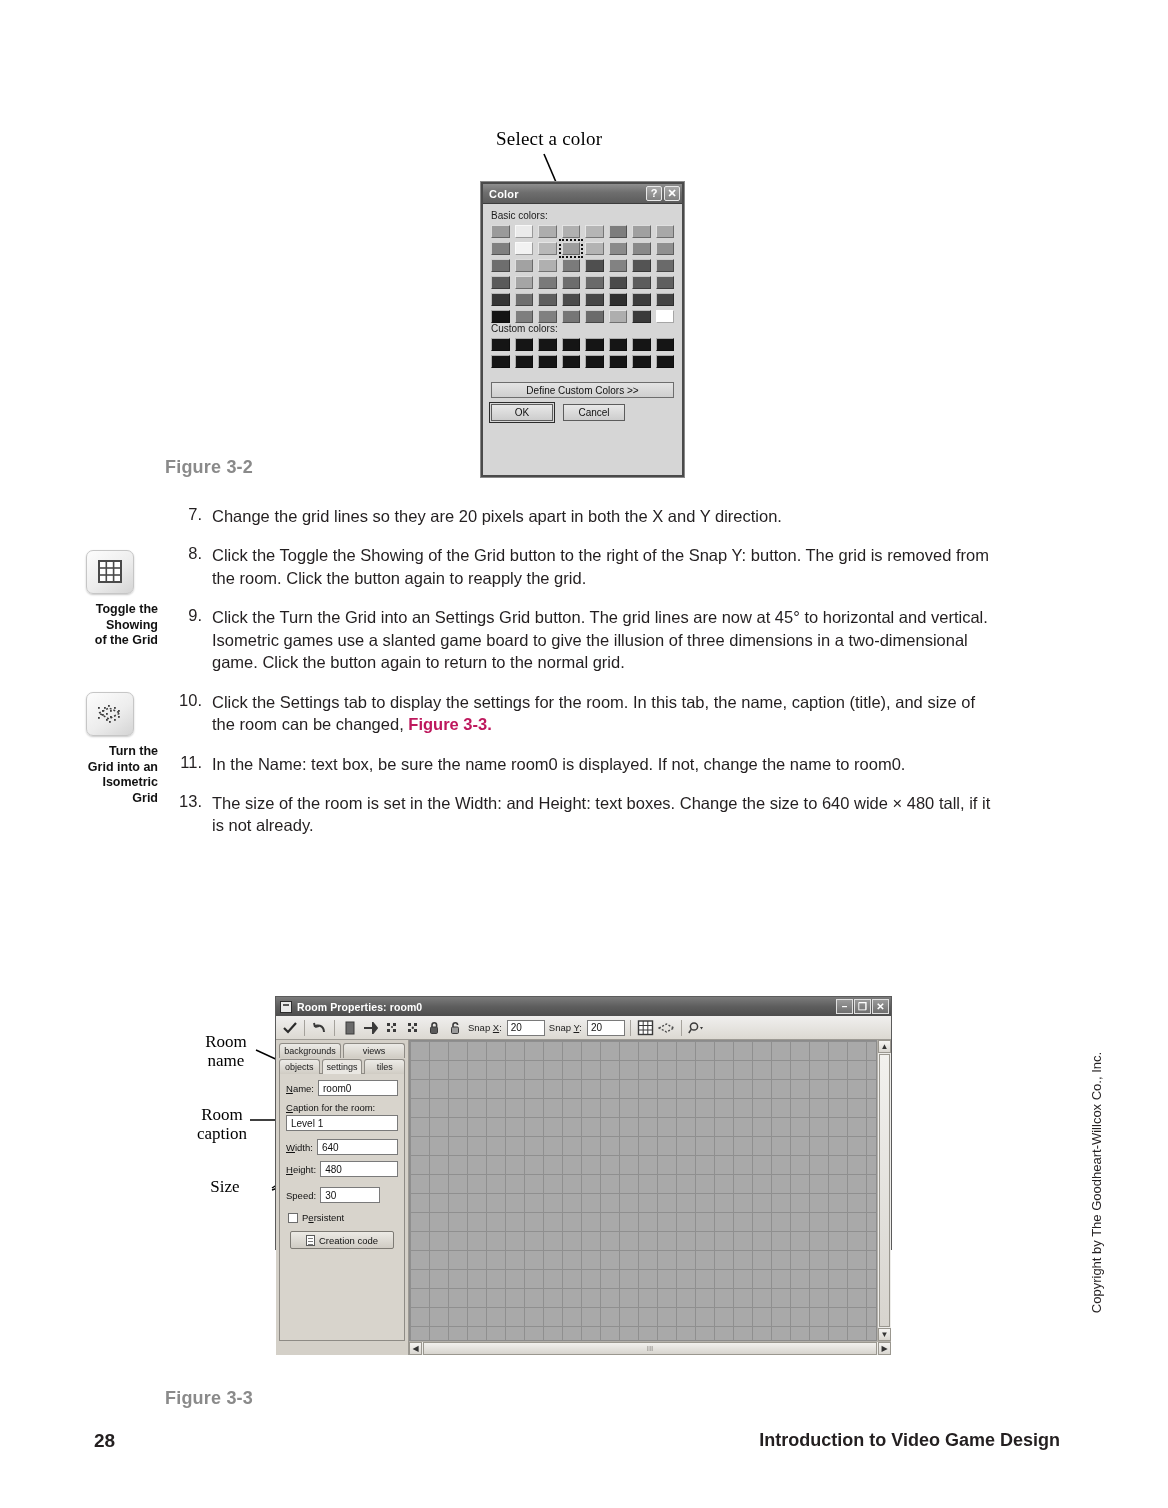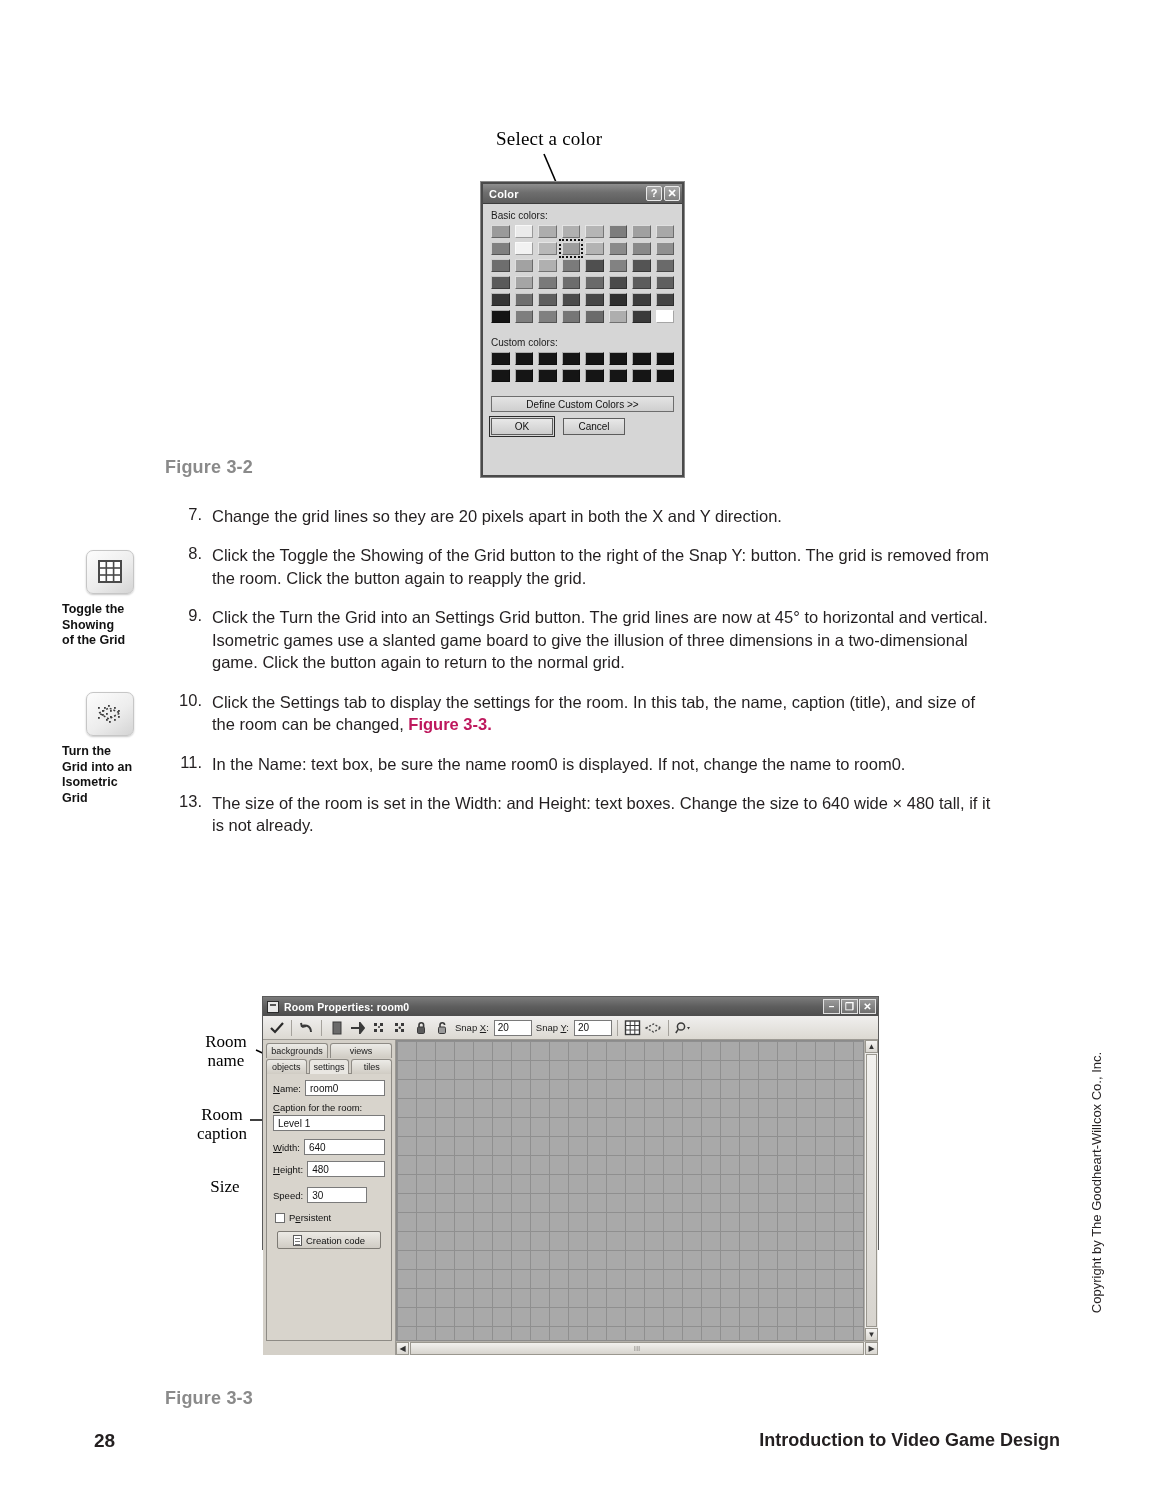--- a/index.html
+++ b/index.html
@@ -63,21 +63,21 @@
     border-left: 1px solid rgba(255,255,255,.65);
     border-right: 1px solid rgba(0,0,0,.35);
     border-bottom: 1px solid rgba(0,0,0,.35);
     position: relative;
   }
   .swatch.sel::after {
     content: ""; position: absolute;
     left: -4px; top: -4px; right: -4px; bottom: -4px;
     border: 2px dotted #111;
   }
-  #custom-colors-label { margin-top: 14px; }
+  #custom-colors-label { }
   .custom-grid { display: grid; grid-template-columns: repeat(8, 1fr); gap: 4px 5px; }
   #define-custom-btn {
     margin-top: 14px; height: 16px;
     background: linear-gradient(180deg,#e4e4e4,#cfcfcf);
     border: 1px solid #6d6d6d;
     font-size: 10px; color: #111;
     display: flex; align-items: center; justify-content: center;
   }
   #color-buttons { margin-top: 6px; display: flex; gap: 10px; }
   .dlg-btn {
@@ -91,21 +91,21 @@
 
   
   .fig-caption {
     font-size: 18px; font-weight: bold; color: #8a8a8a;
     letter-spacing: .2px;
   }
   #figure-3-2-caption { left: 165px; top: 457px; }
   #figure-3-3-caption { left: 165px; top: 1388px; }
 
   
-  .margin-note { width: 96px; text-align: left; }
+  .margin-note { width: 96px; text-align: right; }
   #margin-note-grid { left: 62px; top: 550px; }
   #margin-note-iso  { left: 62px; top: 692px; }
   .margin-icon {
     width: 48px; height: 44px; margin: 0 auto 8px auto;
     background: linear-gradient(145deg,#fdfdfd 0%,#ededed 55%,#d4d4d4 100%);
     border: 1px solid #c6c6c6;
     border-radius: 7px;
     box-shadow: 0 1px 2px rgba(0,0,0,.22);
     display: flex; align-items: center; justify-content: center;
   }
@@ -121,21 +121,21 @@
     font-size: 16.5px; color: #231f20;
   }
   .step-text {
     flex: 1; font-size: 16.5px; line-height: 1.36; color: #231f20;
   }
   .step-text b { font-weight: normal; }
   .figref { color: #be185d; font-weight: bold; }
 
   
   #room-window {
-    left: 262px; top: 996px;
+    left: 275px; top: 996px;
     width: 617px; height: 254px;
     border: 1px solid #5b5b5b;
     background: #d4d0c8;
   }
   #room-titlebar {
     height: 19px;
     background: linear-gradient(180deg,#7b7b7b 0%, #5e5e5e 50%, #4d4d4d 100%);
     display: flex; align-items: center; padding: 0 2px 0 4px;
   }
   #room-title-icon {

